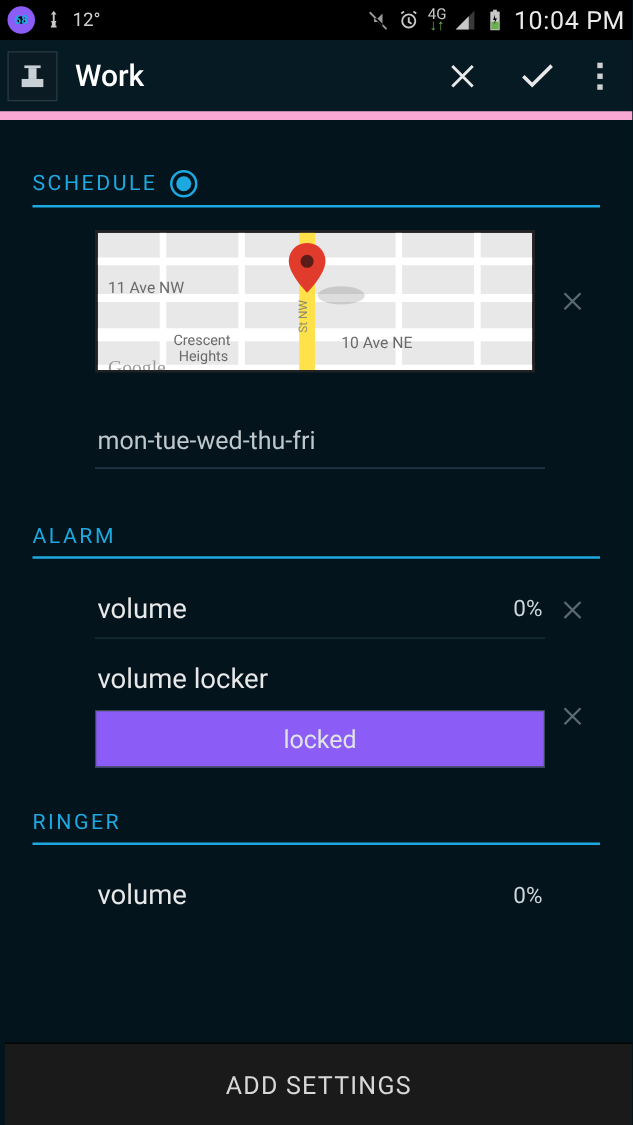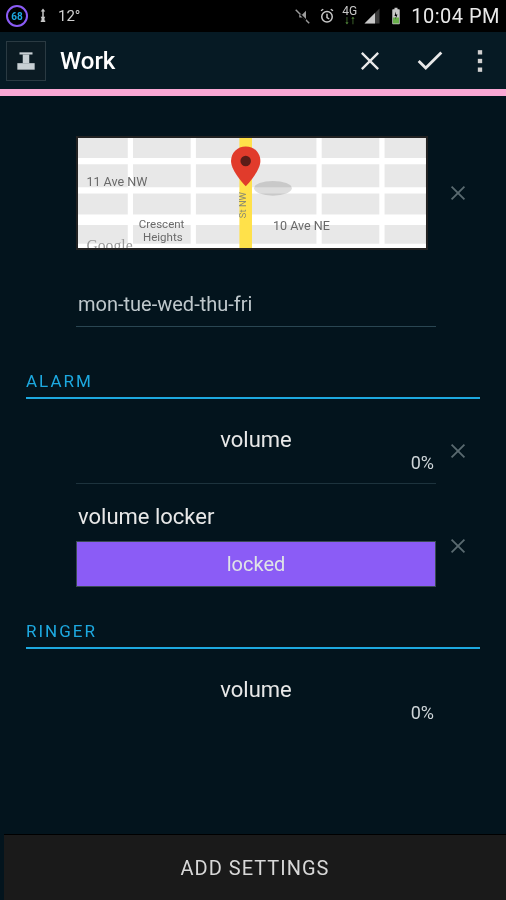--- a/index.html
+++ b/index.html
@@ -17,21 +17,21 @@
     background: #000;
     display: flex;
     align-items: center;
     padding: 0 6px;
     font-size: 16px;
     color: #c0c0c0;
   }
   .status-left { display: flex; align-items: center; gap: 6px; }
   .status-right { margin-left: auto; display: flex; align-items: center; gap: 6px; }
   .batt-circle {
-    width:22px;height:22px;border:2px solid #8b5cf6;border-radius:50%;
+    width:22px;height:22px;border:8px solid #8b5cf6;border-radius:50%;
     display:flex;align-items:center;justify-content:center;
     font-size:10px;color:#1da9e0;font-weight:bold;
   }
   .status-temp { font-size:15px; color:#d0d0d0; }
   .clock { font-size:20px; color:#eaeaea; letter-spacing:0.5px;}
   .ic { width:18px;height:18px;display:inline-block; }
   
   .action-bar {
     height: 64px;
     background: #061a24;
@@ -100,21 +100,21 @@
   .text-line {
     border-bottom:1px solid #2a4652;
     padding:10px 2px;
     font-size:20px;
     color:#bfc8cc;
   }
   
   .setting-row {
     border-bottom:1px solid #1d333d;
     padding:10px 2px 10px 2px;
-    display:flex; align-items:center;flex-direction:column;
+    display:flex; align-items:center;
   }
   .setting-label { font-size:22px; color:#e8e8e8; }
   .setting-value { margin-left:auto; font-size:18px; color:#cfd6d9; }
   
   .lock-btn {
     width:100%;
     border:1px solid #3a4a52;
     background:#8b5cf6;
     color:#dfe4e6;
     font-size:20px;
@@ -199,20 +199,26 @@
         <rect x="1" y="2" width="4" height="4"></rect>
         <rect x="1" y="10" width="4" height="4"></rect>
         <rect x="1" y="18" width="4" height="4"></rect>
       </svg>
     </div>
   </div>
 </div>
 
 <div class="content">
 
+  <div class="section-header">
+    <span>SCHEDULE</span>
+    <span class="radio">
+        <span class="dot"></span>
+      </span>
+  </div>
 
   <div class="row">
     <div class="row-main">
       <div class="map">
         <svg viewBox="0 0 332 114">
           <rect width="332" height="114" fill="#e8e8e8"></rect>
 
           <line x1="0" y1="22" x2="332" y2="22" stroke="#fff" stroke-width="6"></line>
           <line x1="0" y1="50" x2="332" y2="50" stroke="#fff" stroke-width="6"></line>
           <line x1="0" y1="78" x2="332" y2="78" stroke="#fff" stroke-width="10"></line>

